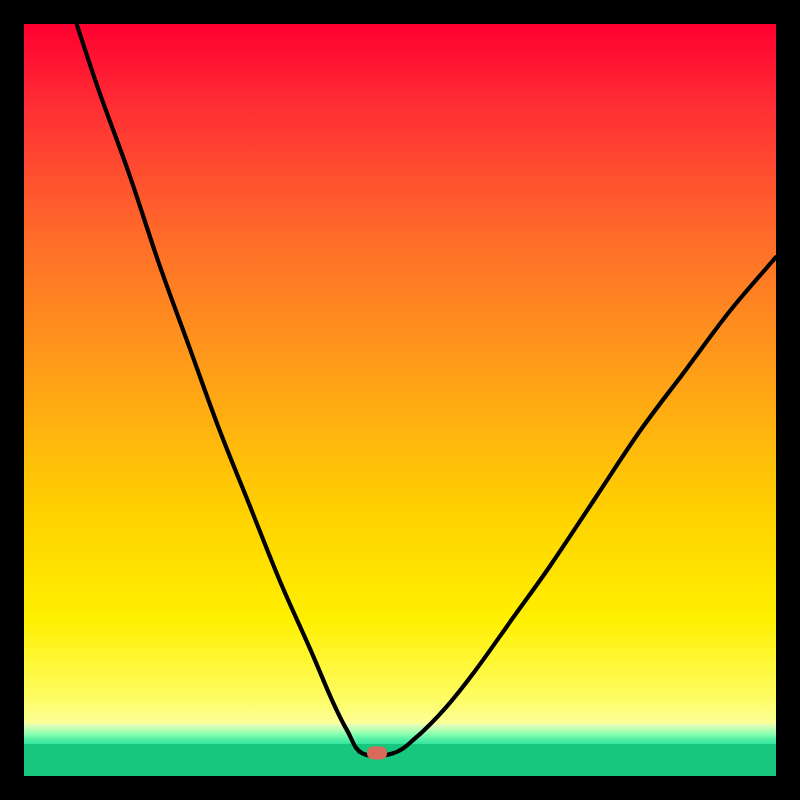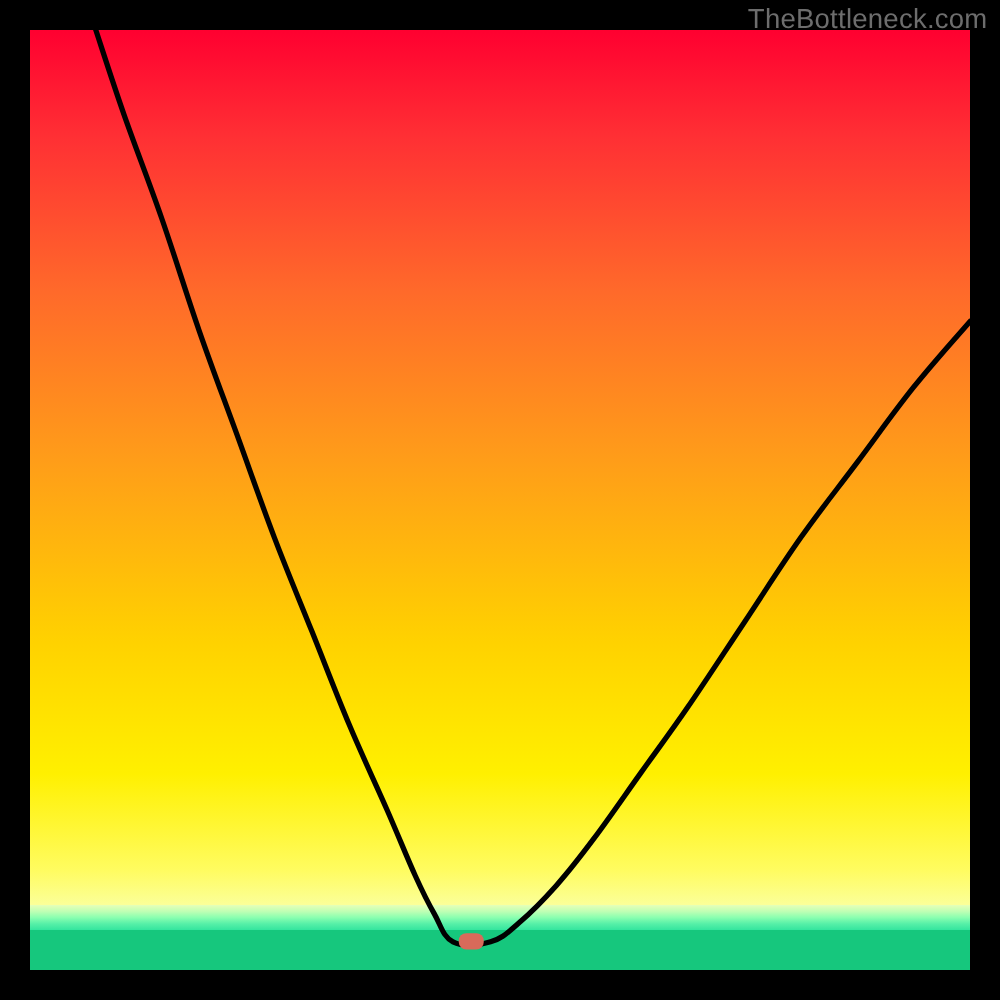--- a/index.html
+++ b/index.html
@@ -89,21 +89,20 @@
     right: 10px;
     color: #6d6d6d;
     font-size: 22px;
     letter-spacing: 0.2px;
   }
 </style>
 </head>
 <body>
 
 <div class="frame">
-  <div class="attribution">TheBottleneck.com</div>
 
   <div class="plot">
     <div class="gradient-main"></div>
     <div class="mint"></div>
     <div class="green-band"></div>
 
     <svg class="curve" viewBox="0 0 752 752" preserveAspectRatio="none">
       <path id="curve-path" fill="none" stroke="#000" stroke-width="4.2" stroke-linecap="round" stroke-linejoin="round" d="M 52.64 0.00 C 56.70 12.18, 65.72 40.61, 75.20 67.68 C 84.68 94.75, 94.45 119.27, 105.28 150.40 C 116.11 181.53, 124.53 209.51, 135.36 240.64 C 146.19 271.77, 154.61 293.58, 165.44 323.36 C 176.27 353.14, 184.69 377.65, 195.52 406.08 C 206.35 434.51, 214.77 454.21, 225.60 481.28 C 236.43 508.35, 244.85 530.76, 255.68 556.48 C 266.51 582.20, 276.28 602.50, 285.76 624.16 C 295.24 645.82, 301.55 661.91, 308.32 676.80 C 315.09 691.69, 317.95 697.40, 323.36 706.88 C 328.77 716.36, 330.28 725.38, 338.40 729.44 C 346.52 733.50, 359.00 732.15, 368.48 729.44 C 377.96 726.73, 381.56 722.52, 391.04 714.40 C 400.52 706.28, 410.29 696.50, 421.12 684.32 C 431.95 672.14, 439.02 662.96, 451.20 646.72 C 463.38 630.48, 475.26 613.03, 488.80 594.08 C 502.34 575.13, 511.51 563.10, 526.40 541.44 C 541.29 519.78, 555.28 498.12, 571.52 473.76 C 587.76 449.40, 600.40 429.09, 616.64 406.08 C 632.88 383.07, 645.52 367.58, 661.76 345.92 C 678.00 324.26, 690.64 306.06, 706.88 285.76 C 723.12 265.46, 743.88 242.60, 752.00 233.12"></path>
     </svg>
 

